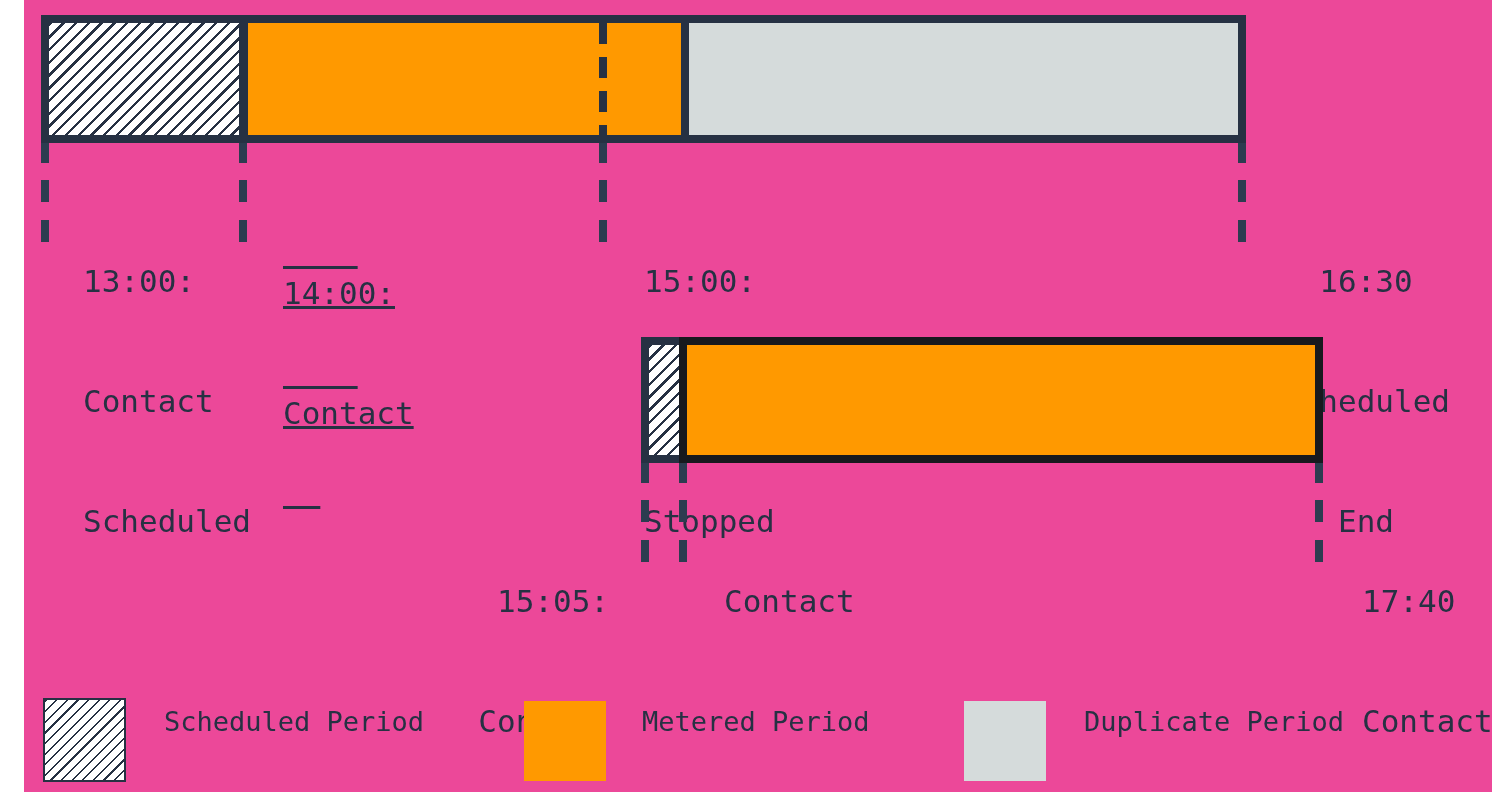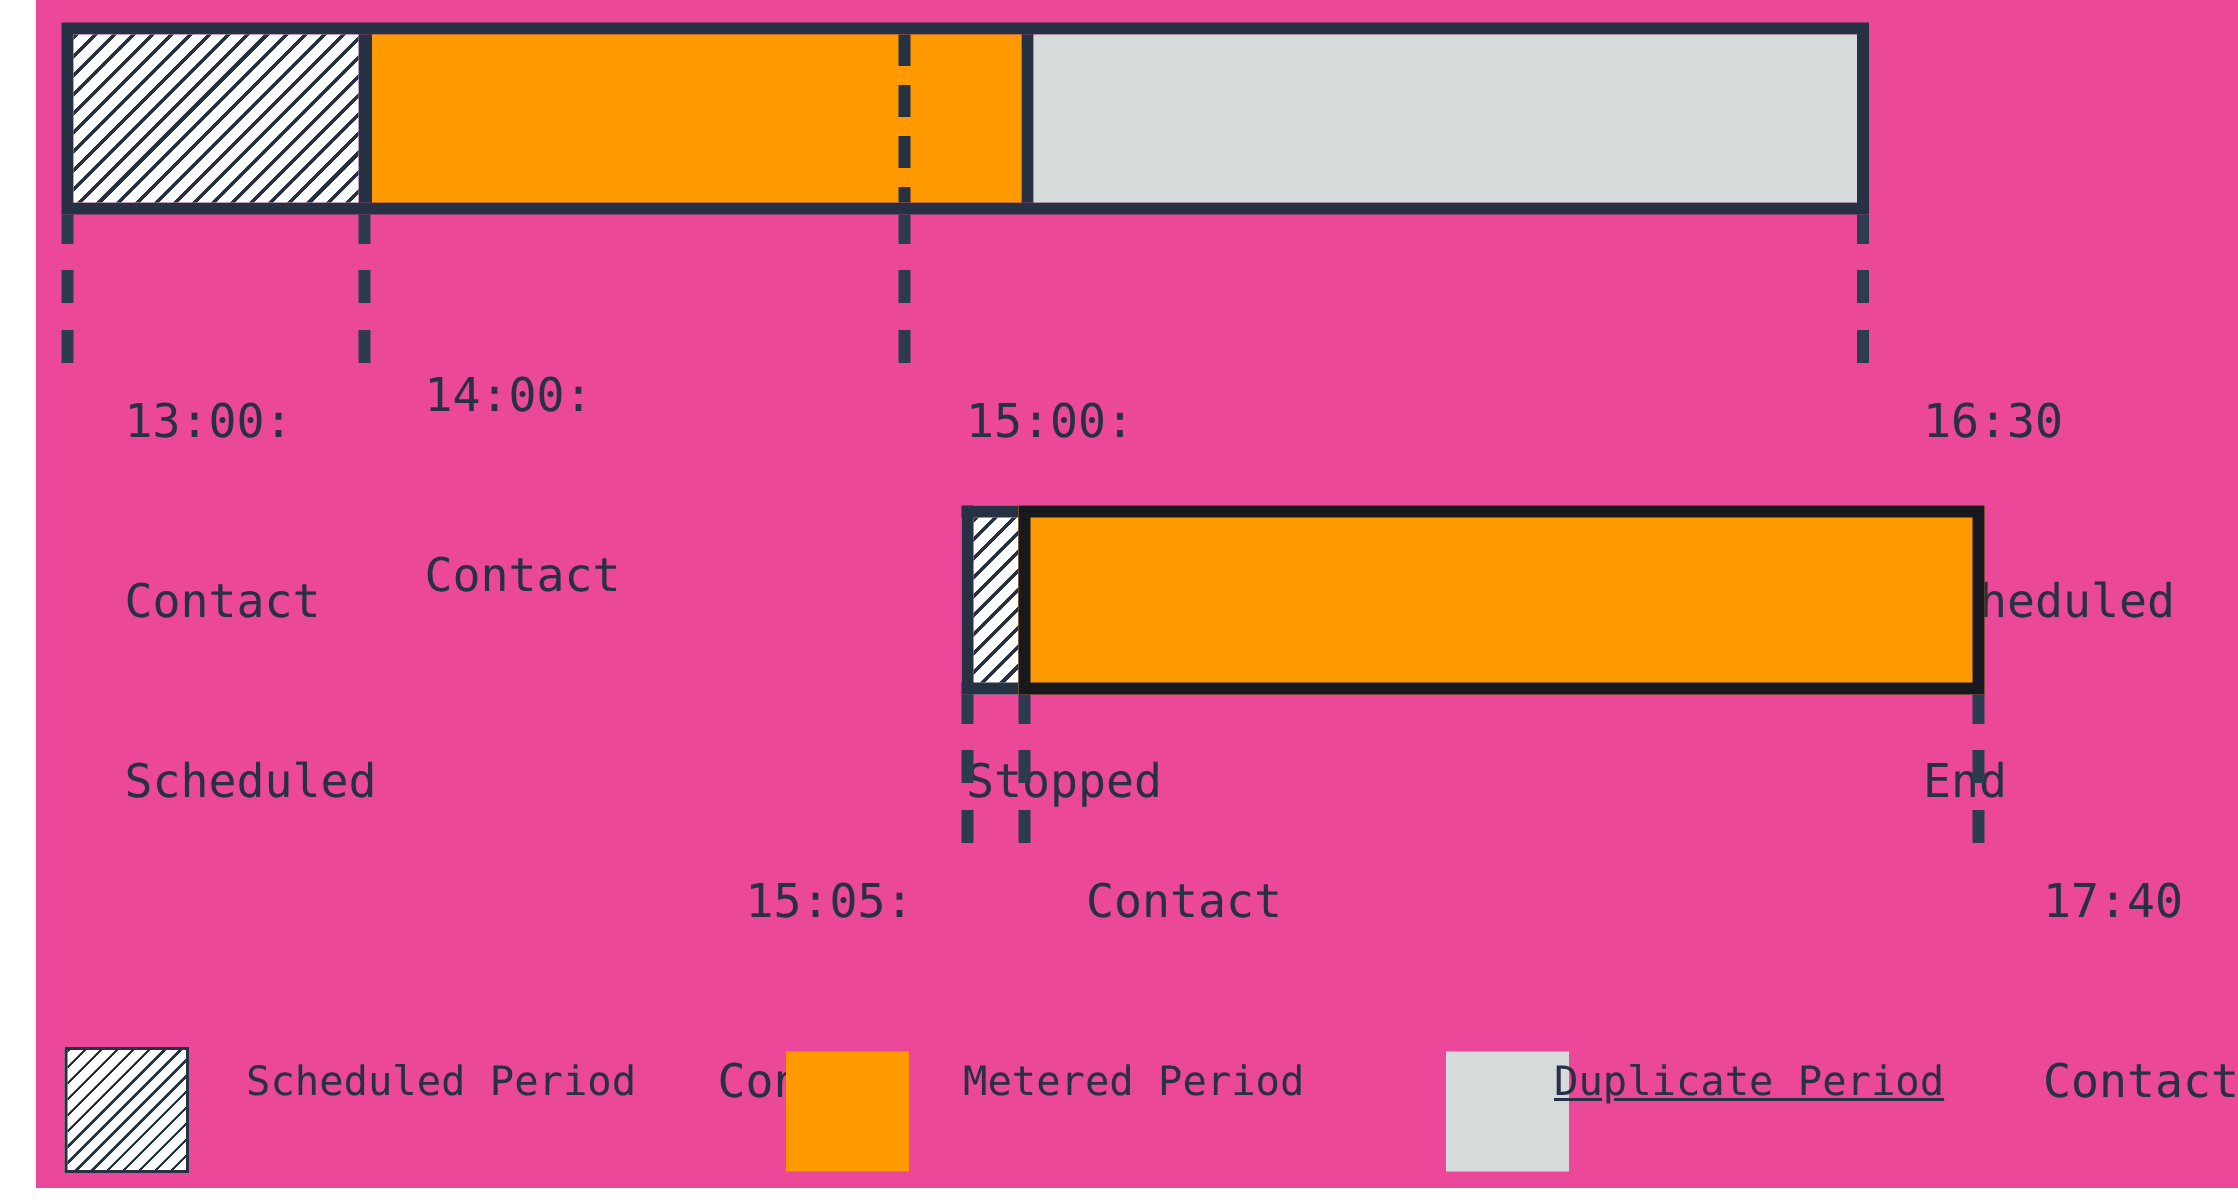--- a/index.html
+++ b/index.html
@@ -73,30 +73,30 @@
   <div class="tick" style="left:17px;top:143px;"></div>
   <div class="tick" style="left:215px;top:143px;"></div>
   <div class="tick" style="left:575px;top:143px;"></div>
   <div class="tick" style="left:1214px;top:143px;"></div>
 
   <div class="evlabel" style="left:59px;top:181px;">
     <div>13:00:</div>
     <div>Contact</div>
     <div>Scheduled</div>
   </div>
-  <div class="evlabel" style="left:259px;top:164px;">
+  <div class="evlabel" style="left:259px;top:193px;text-decoration:underline;">
     <div>14:00:</div>
     <div>Contact</div>
   </div>
   <div class="evlabel" style="left:620px;top:181px;">
     <div>15:00:</div>
     <div>Contact</div>
     <div>Stopped</div>
   </div>
-  <div class="evlabel" style="left:1258px;top:181px;">
+  <div class="evlabel" style="left:1258px;top:181px;text-align:center;">
     <div>16:30</div>
     <div>Scheduled</div>
     <div>End</div>
   </div>
 
   <div class="bar bar2">
     <div class="notch hatch"></div>
     <div class="meterbox"></div>
   </div>
 
@@ -120,16 +120,16 @@
   </div>
 
   <div>
     <div class="swatch hatched"></div>
     <div class="legend-label" style="left:140px;top:702px;">Scheduled Period</div>
 
     <div class="swatch metered"></div>
     <div class="legend-label" style="left:618px;top:702px;">Metered Period</div>
 
     <div class="swatch duplicate"></div>
-    <div class="legend-label" style="left:1012px;top:702px;text-decoration:underline;">Duplicate Period</div>
+    <div class="legend-label" style="left:1060px;top:702px;">Duplicate Period</div>
   </div>
 
 </div>
 
 </body></html>

